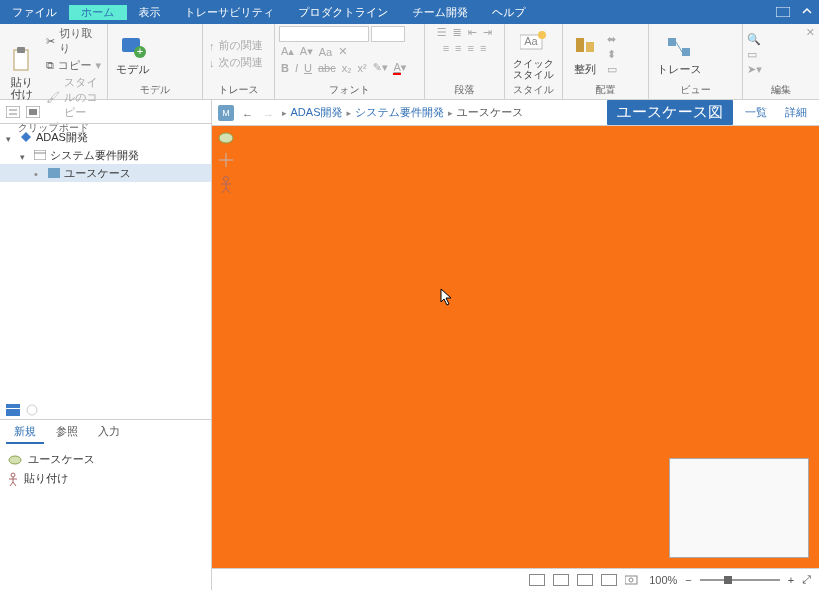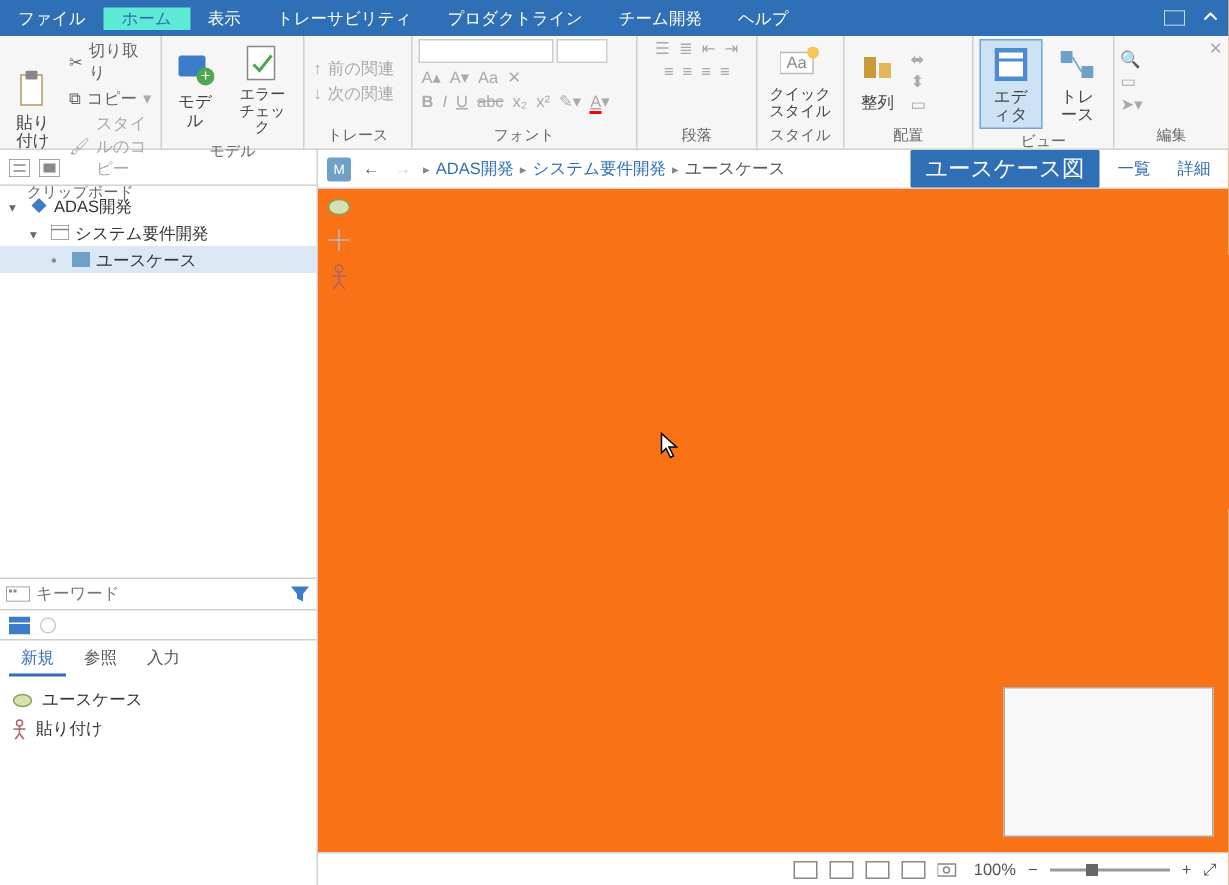--- a/index.html
+++ b/index.html
@@ -127,29 +127,20 @@
       <div class="bigbtn">
         <span class="iconbox">
           <svg width="26" height="26">
               <rect x="2" y="4" width="18" height="14" rx="2" fill="#3d7cc9"></rect>
               <circle cx="20" cy="18" r="6" fill="#4fa64f"></circle>
               <text x="20" y="21" font-size="9" fill="#fff" text-anchor="middle">+</text>
             </svg>
         </span>
         <span>モデル</span>
       </div>
-      <div class="bigbtn">
-        <span class="iconbox">
-          <svg width="24" height="26">
-              <rect x="2" y="2" width="18" height="22" fill="#fff" stroke="#888"></rect>
-              <path d="M6 14 L10 18 L18 8" fill="none" stroke="#4fa64f" stroke-width="2"></path>
-            </svg>
-        </span>
-        <span style="font-size:10px">エラーチェック</span>
-      </div>
     </div>
     <div class="label">モデル</div>
   </div>
 
   <div class="rgroup" style="width:72px">
     <div class="body">
       <div class="smallcol">
         <div class="smallrow faded">
           <span>↑</span>
           <span>前の関連</span>
@@ -239,30 +230,20 @@
         <span class="faded">⬌</span>
         <span class="faded">⬍</span>
         <span class="faded">▭</span>
       </div>
     </div>
     <div class="label">配置</div>
   </div>
 
   <div class="rgroup" style="width:94px">
     <div class="body">
-      <div class="bigbtn active">
-        <span class="iconbox">
-          <svg width="22" height="22">
-              <rect x="0" y="0" width="22" height="22" fill="#4b8bcf"></rect>
-              <rect x="3" y="3" width="16" height="4" fill="#fff"></rect>
-              <rect x="3" y="9" width="16" height="10" fill="#fff"></rect>
-            </svg>
-        </span>
-        <span>エディタ</span>
-      </div>
       <div class="bigbtn">
         <span class="iconbox">
           <svg width="22" height="22">
               <rect x="0" y="2" width="8" height="8" fill="#6ea1c5"></rect>
               <rect x="14" y="12" width="8" height="8" fill="#6ea1c5"></rect>
               <line x1="8" y1="6" x2="14" y2="16" stroke="#6ea1c5"></line>
             </svg>
         </span>
         <span>トレース</span>
       </div>
@@ -326,35 +307,20 @@
         <span class="twisty dot"></span>
         <span>
           <svg width="12" height="10">
               <rect width="12" height="10" fill="#6ea1c5"></rect>
             </svg>
         </span>
         <span>ユースケース</span>
       </div>
     </div>
 
-    <div class="searchbar">
-      <span>
-        <svg width="16" height="10">
-            <rect width="16" height="10" fill="none" stroke="#888"></rect>
-            <rect x="2" y="2" width="2" height="2" fill="#888"></rect>
-            <rect x="5" y="2" width="2" height="2" fill="#888"></rect>
-          </svg>
-      </span>
-      <input placeholder="キーワード" style="">
-      <span>
-        <svg width="14" height="12">
-            <path d="M1 1 h12 l-4 5 v5 l-4 -2 v-3 z" fill="#3d7cc9"></path>
-          </svg>
-      </span>
-    </div>
 
     <div class="panelicons">
       <span>
         <svg width="14" height="12">
             <rect width="14" height="4" fill="#3d7cc9"></rect>
             <rect y="5" width="14" height="7" fill="#3d7cc9"></rect>
           </svg>
       </span>
       <span>
         <svg width="12" height="12">

